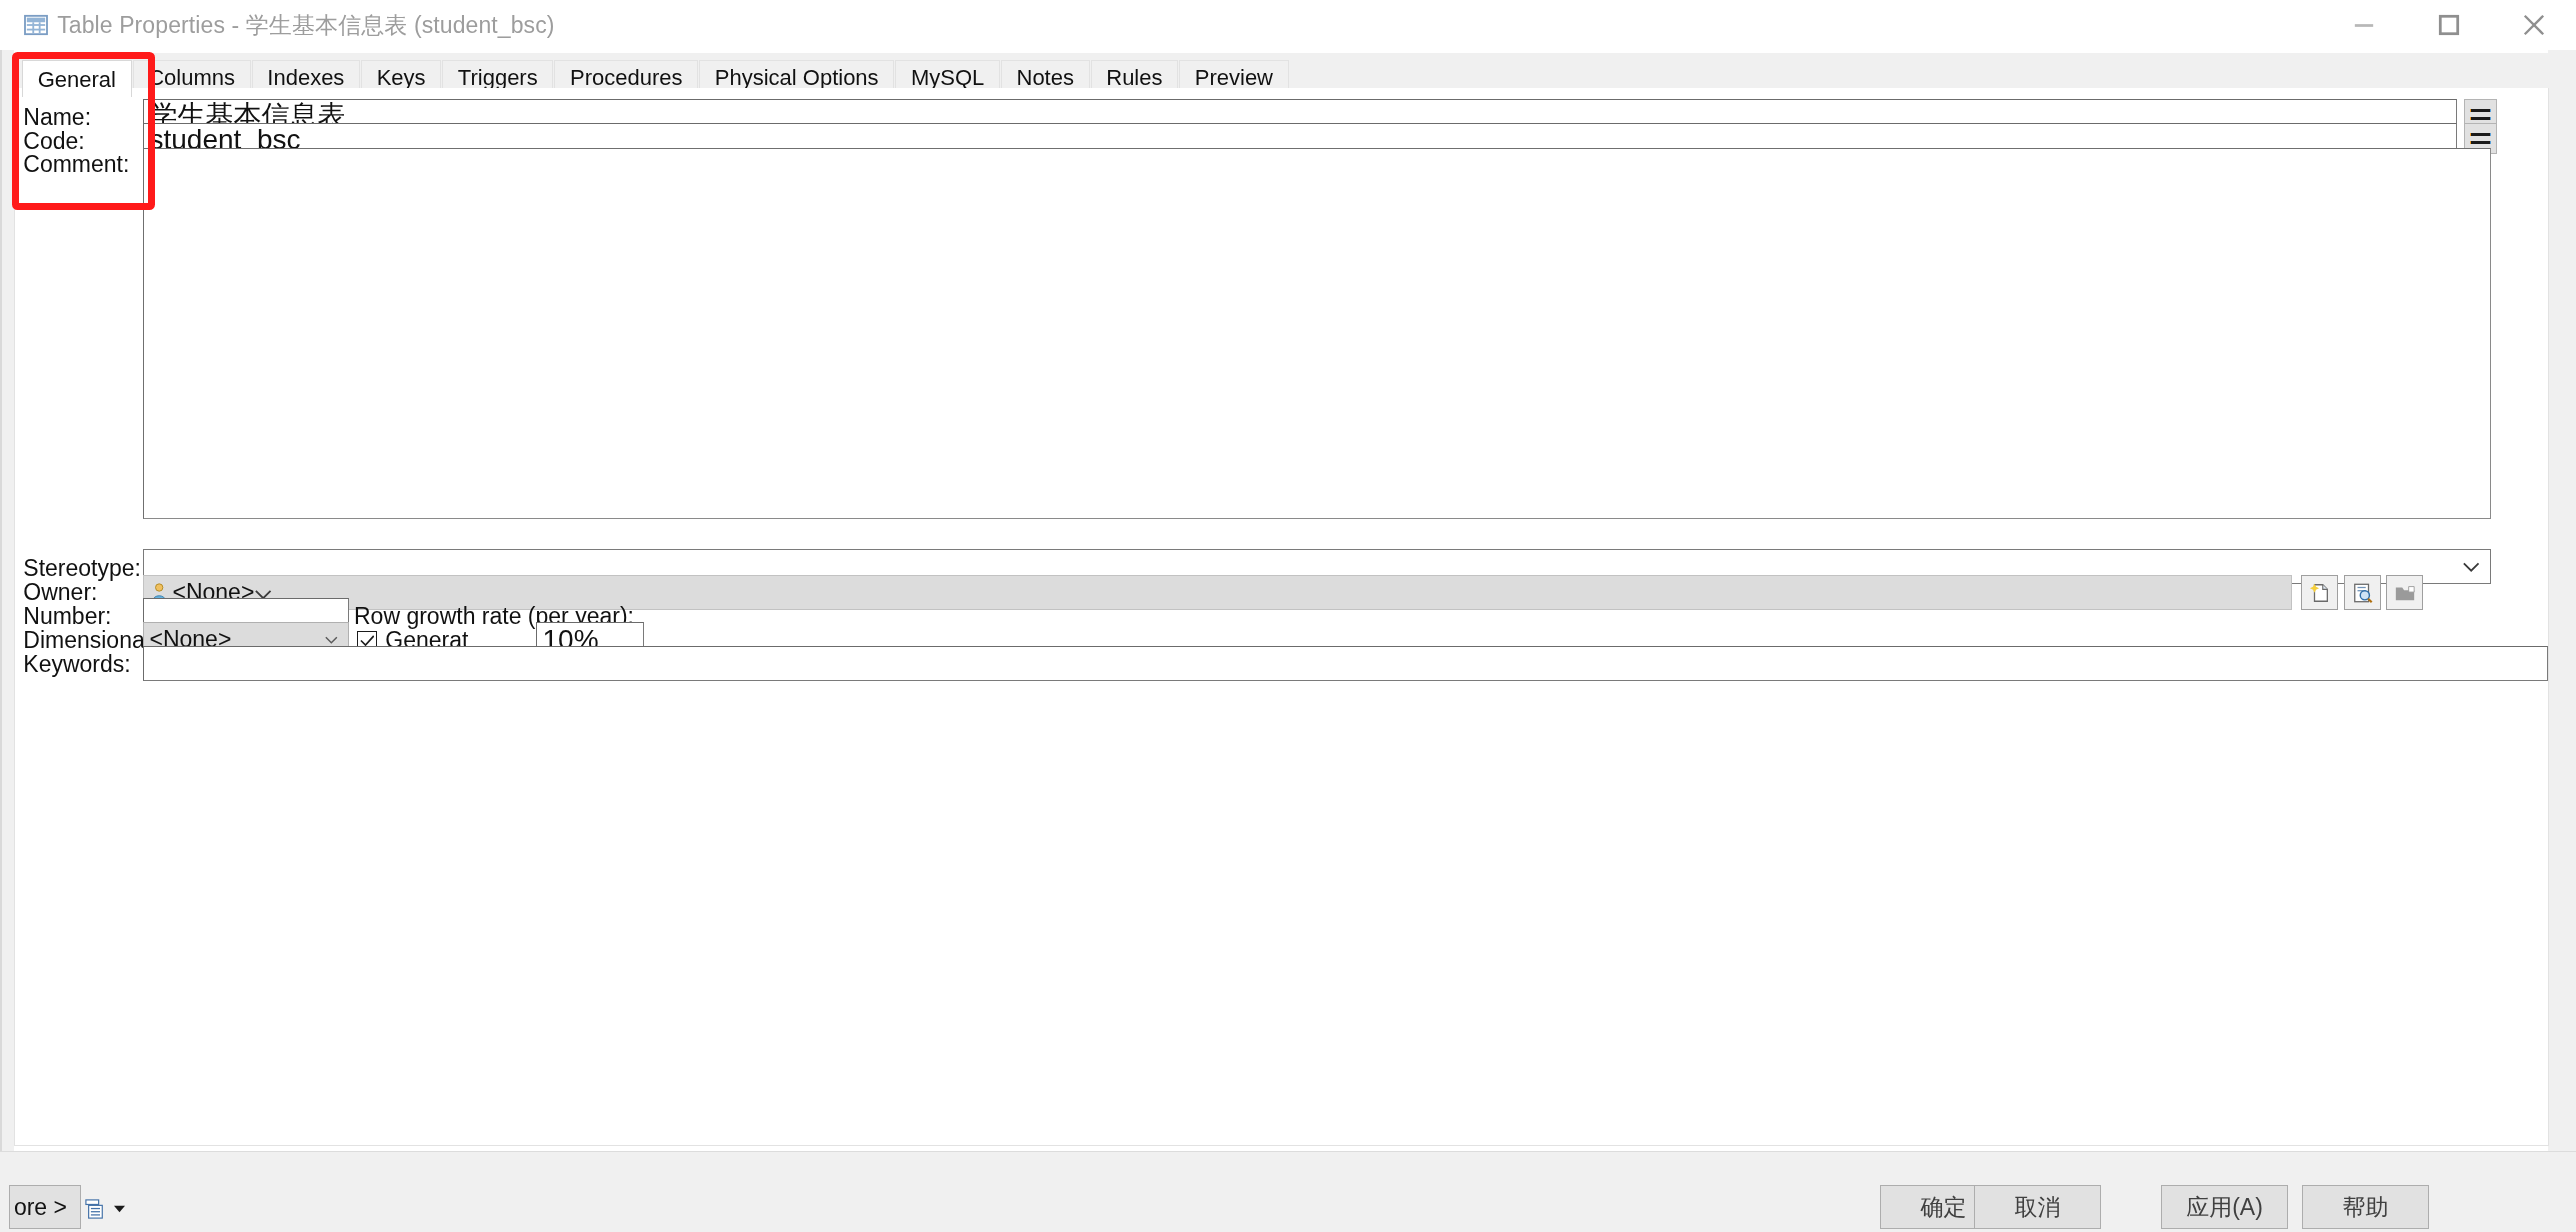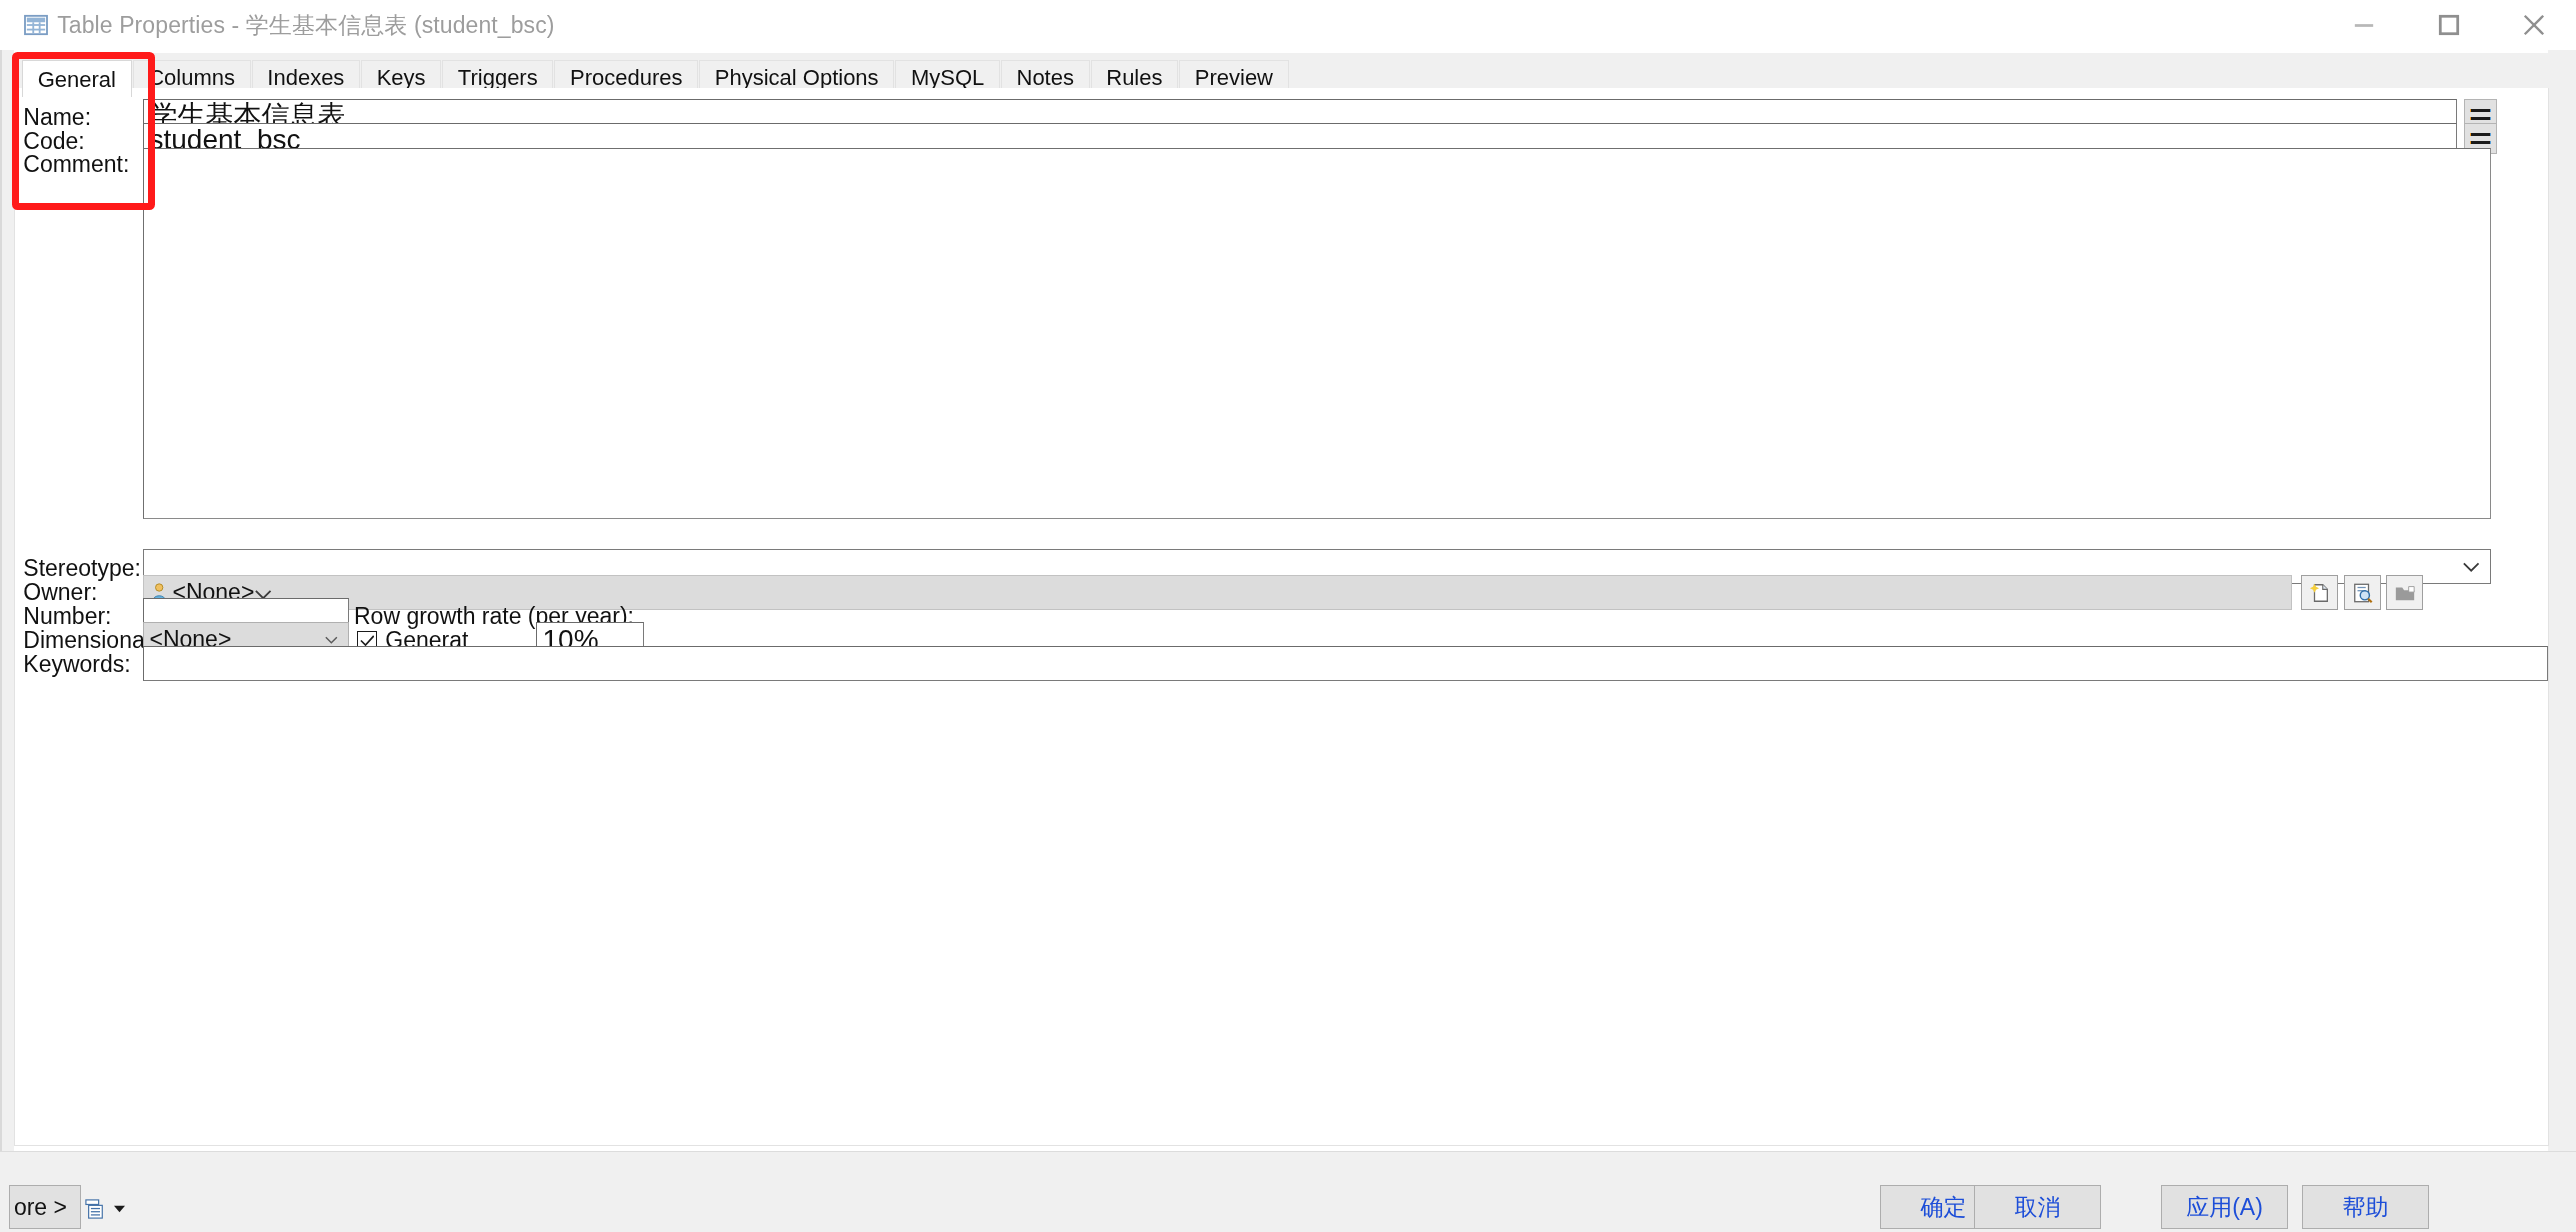--- a/index.html
+++ b/index.html
@@ -265,21 +265,21 @@
     height: 0.9px;
     background: #dcdcdc;
   }
   .btn {
     position: absolute;
     box-sizing: border-box;
     background: #e1e1e1;
     border: 0.9px solid #adadad;
     font-family: "Liberation Sans", sans-serif;
     font-size: 23px;
-    color: #1d4ed8;
+    color: #404040;
     display: flex;
     align-items: center;
     justify-content: center;
     white-space: nowrap;
   }
   .morebtn {
     position: absolute;
     left: 9.2px;
     top: 1185px;
     width: 72px;

